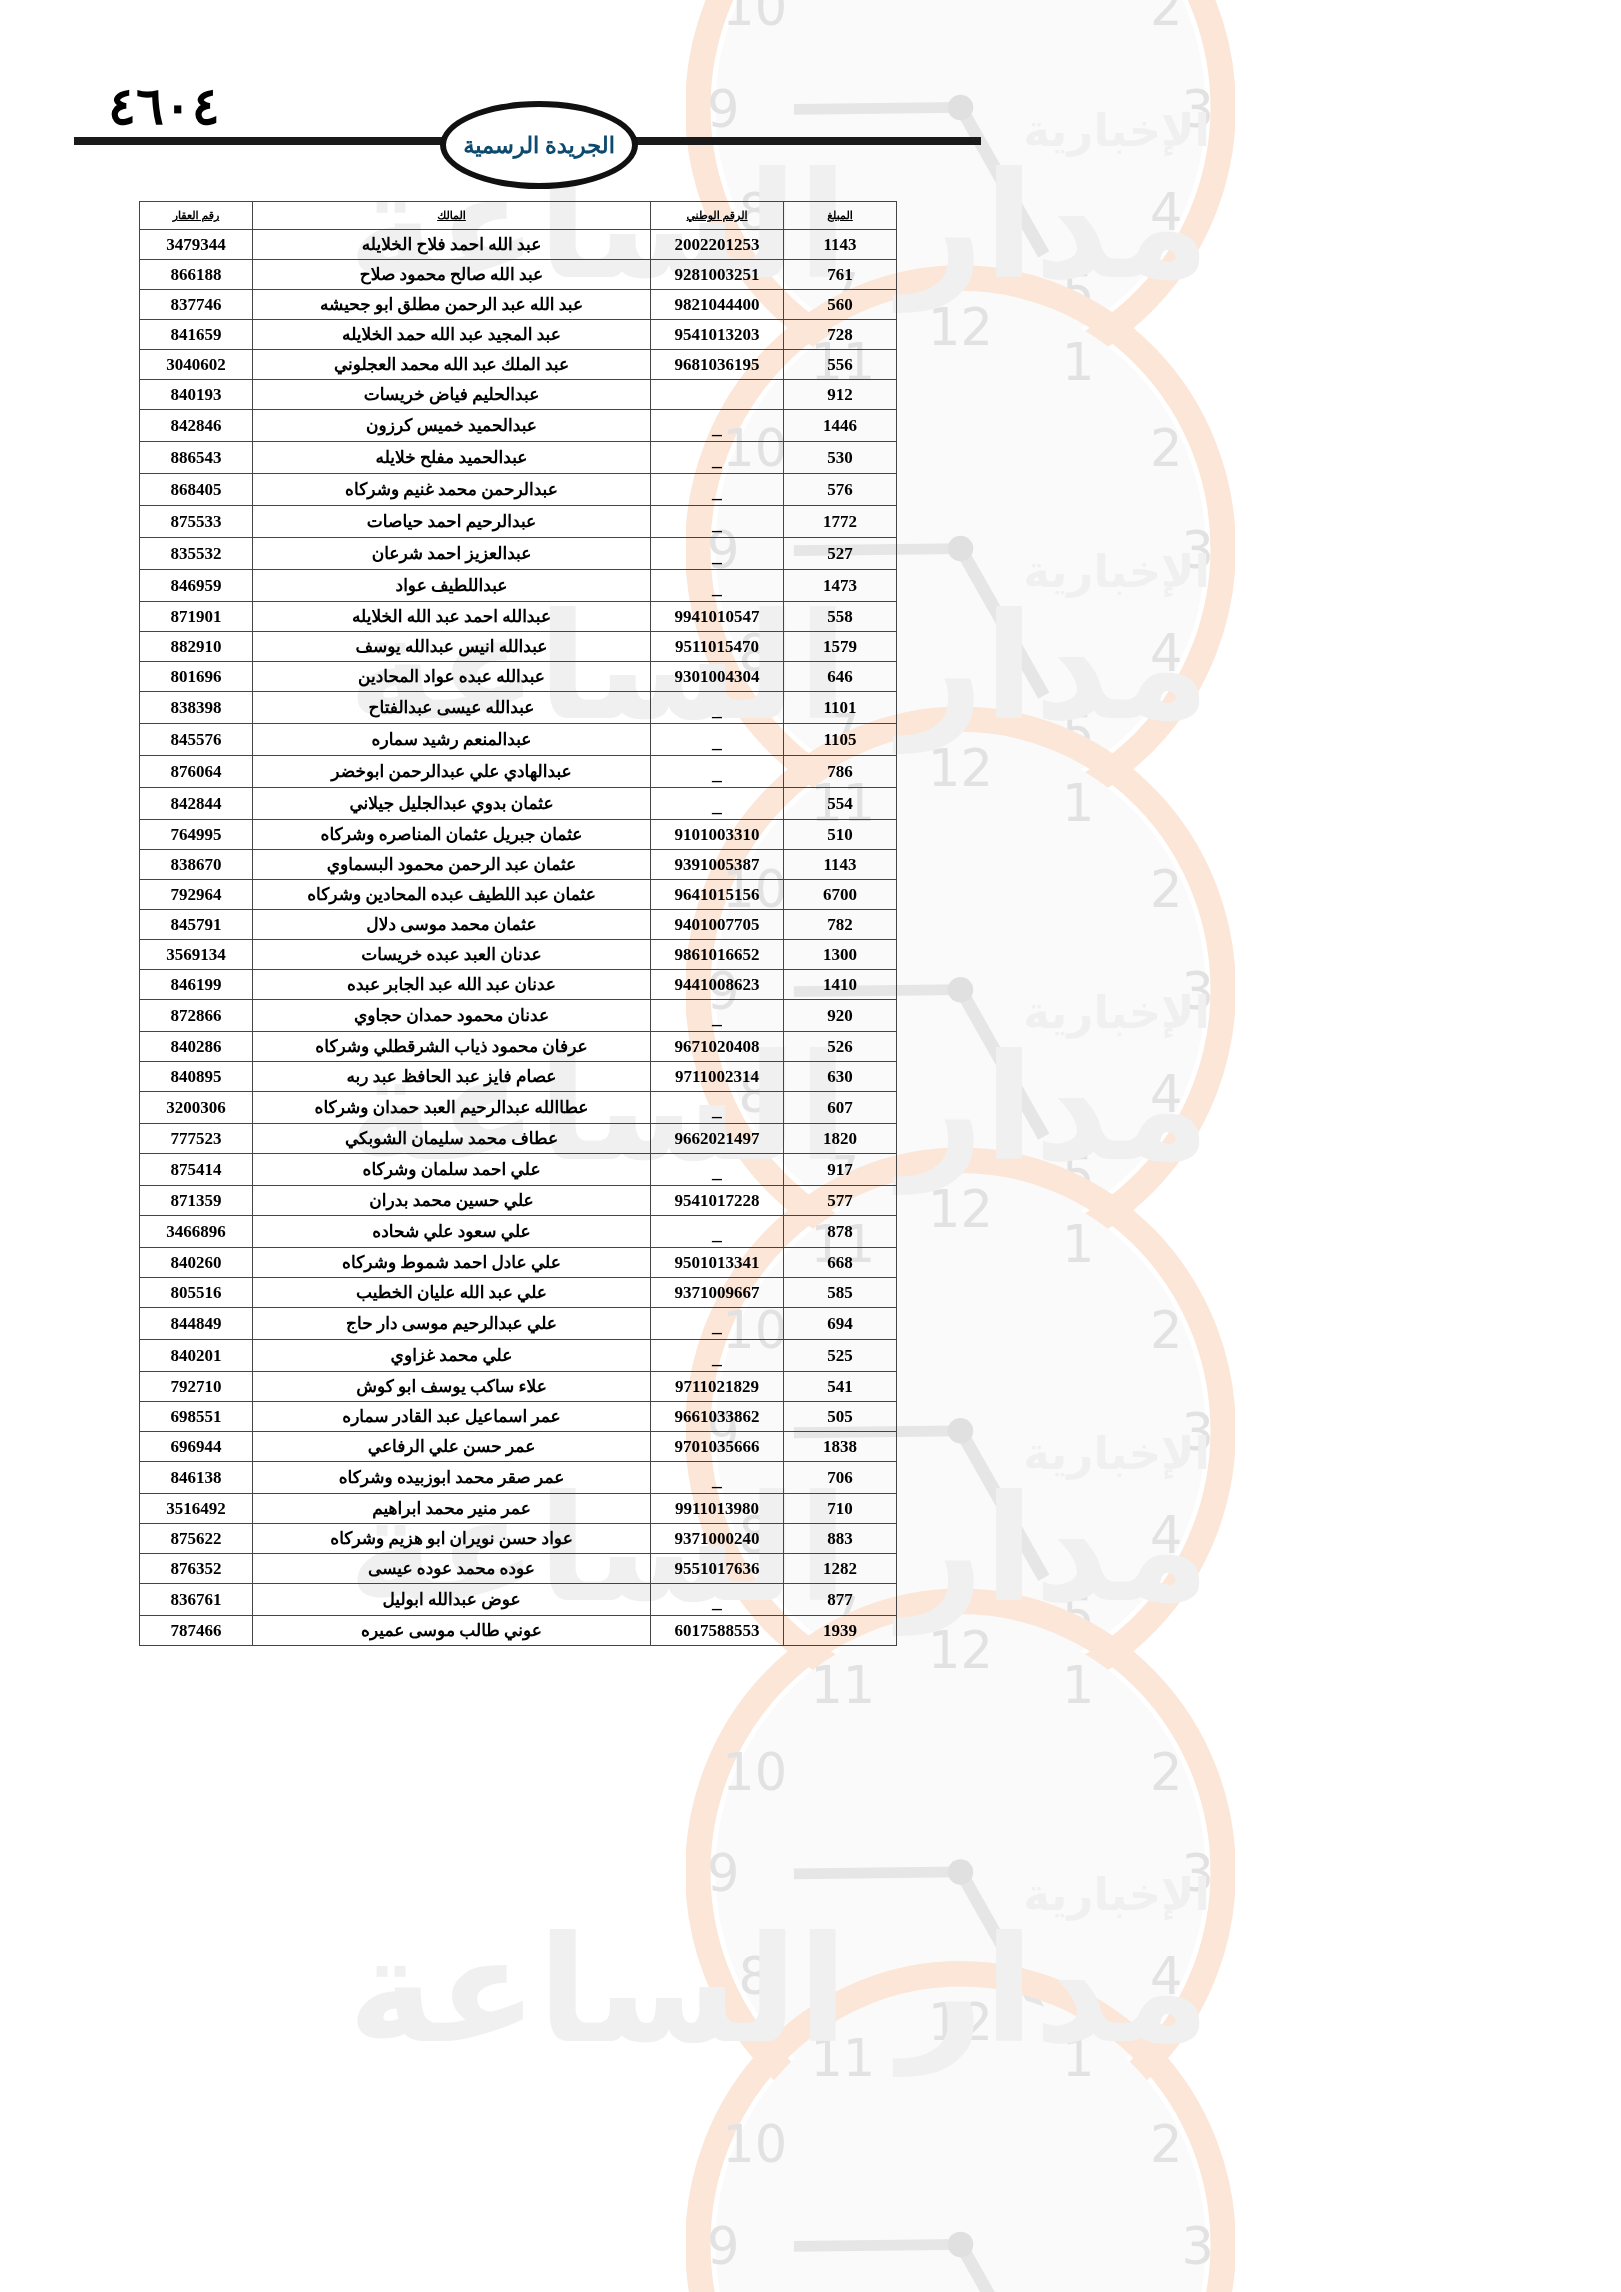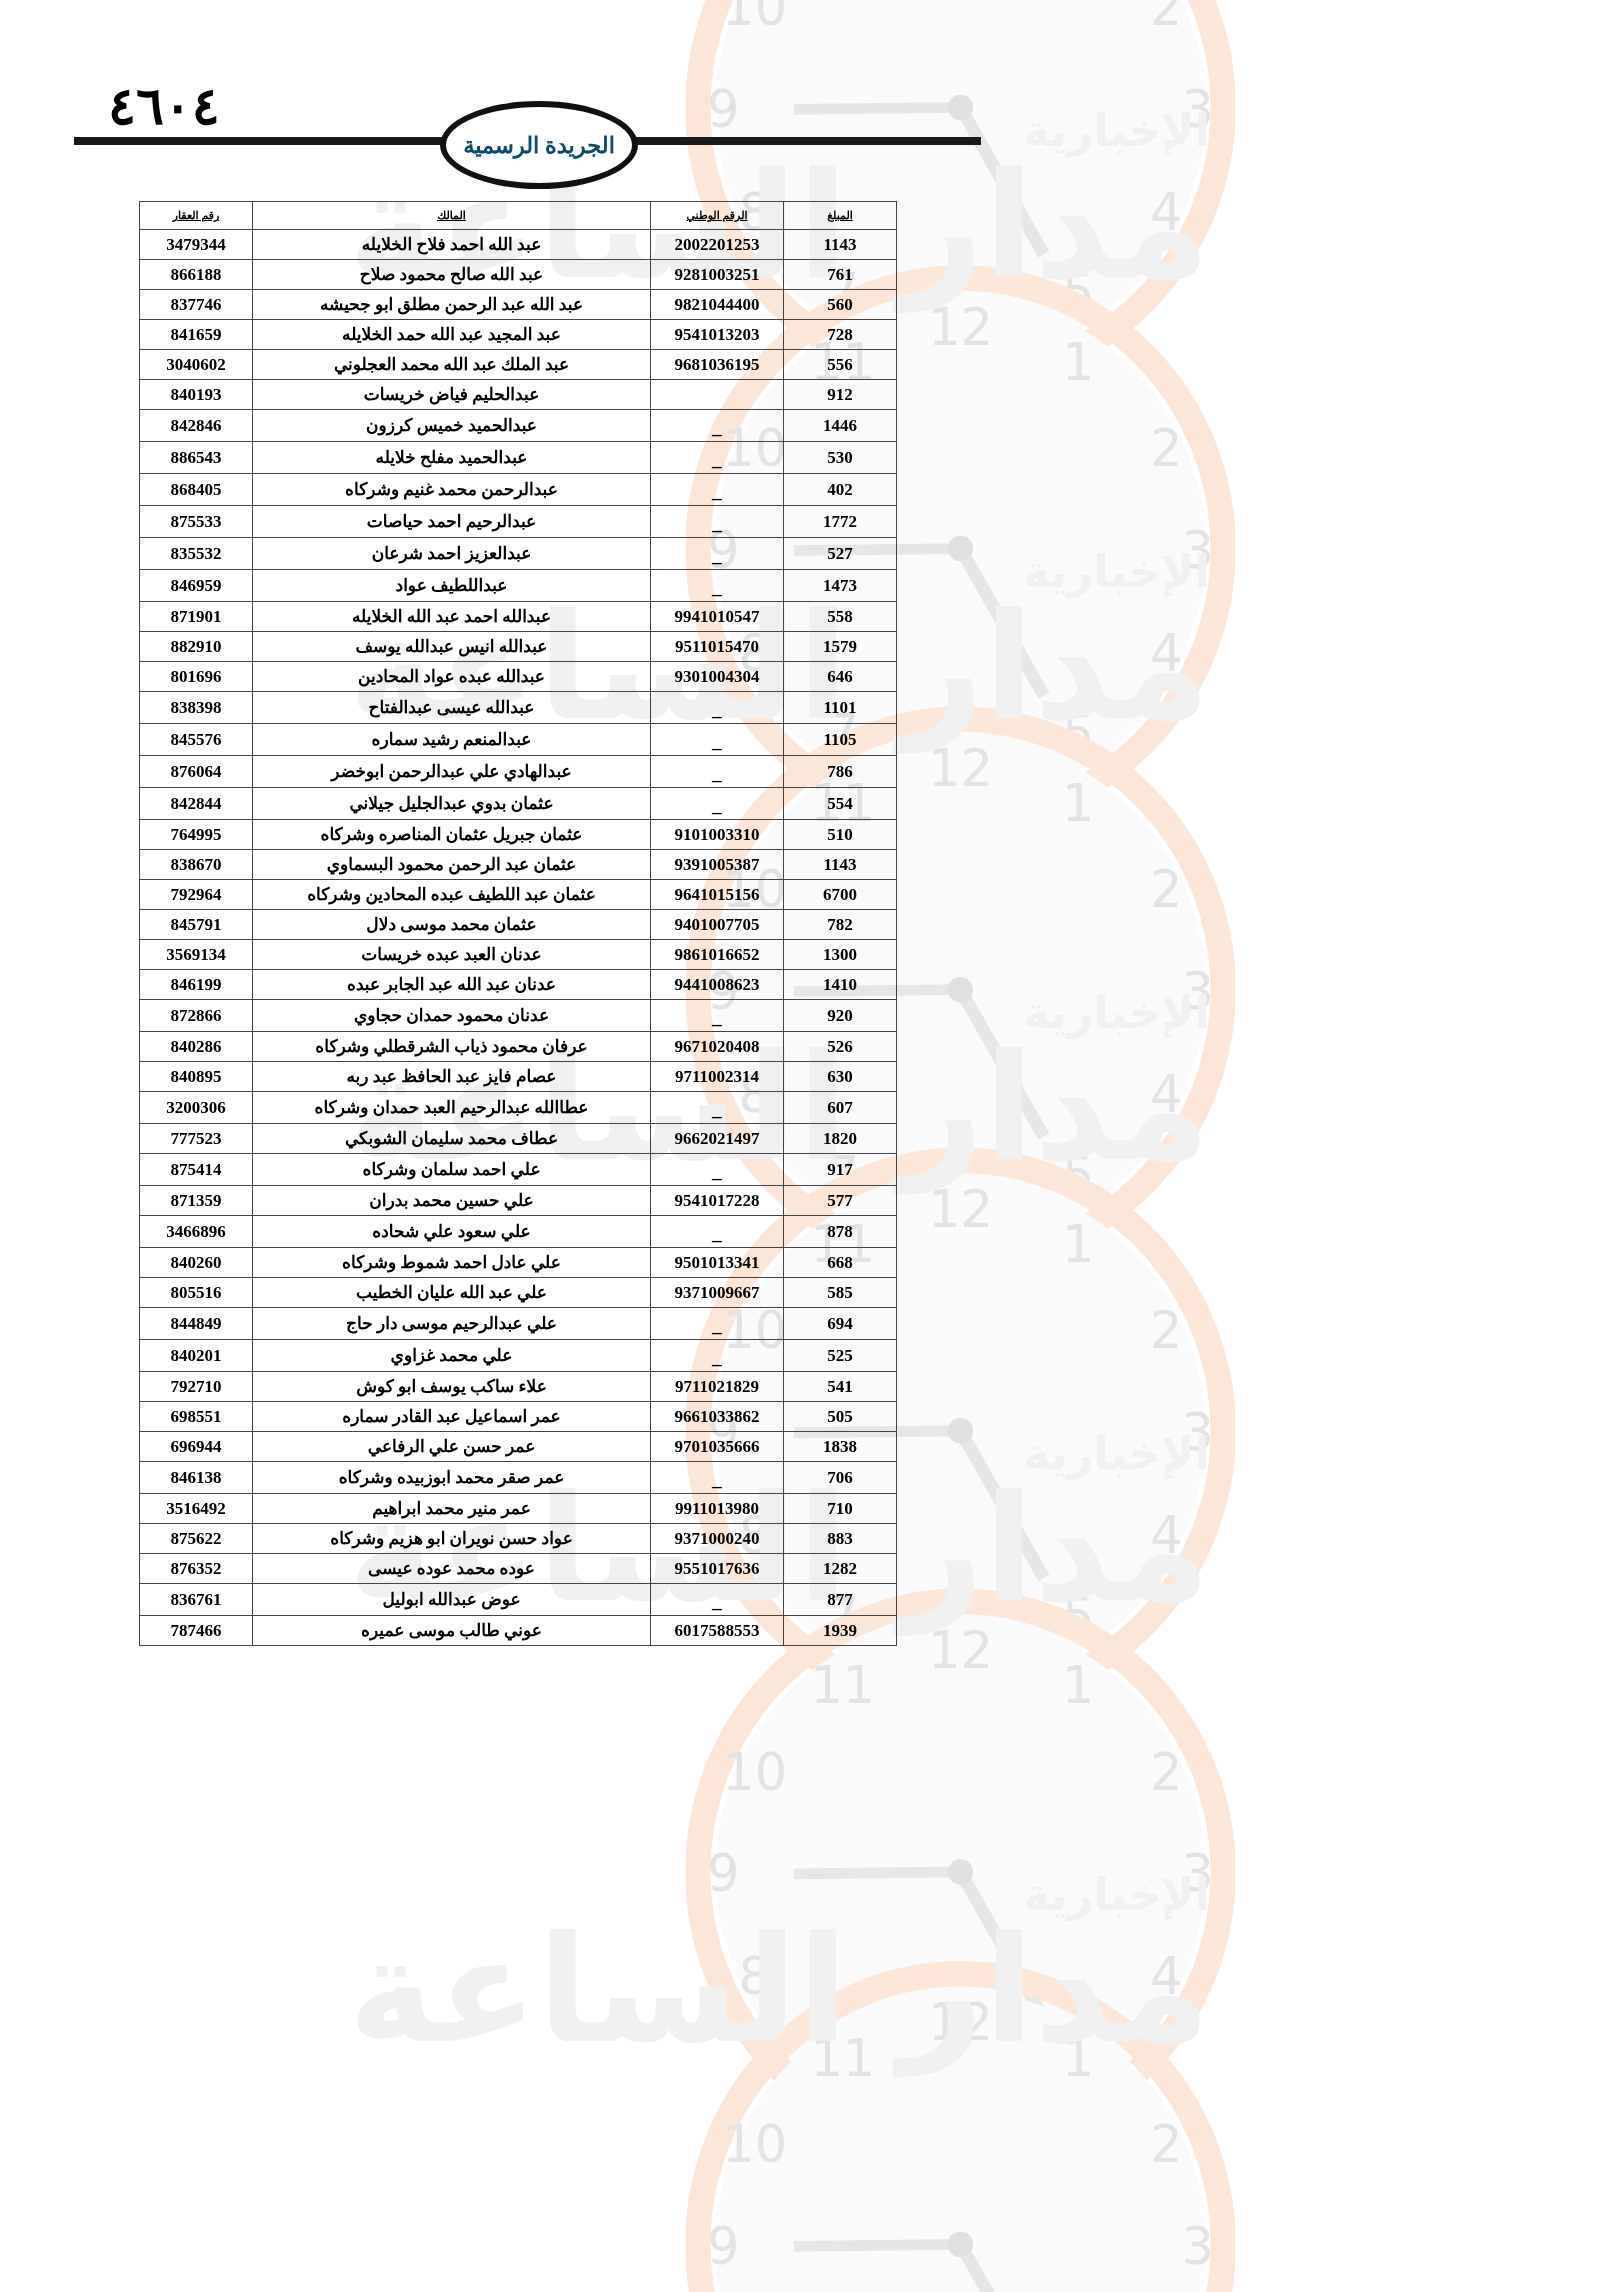--- a/index.html
+++ b/index.html
@@ -280,21 +280,21 @@
             <td class="owner">عبدالحميد خميس  كرزون</td>
             <td class="property">842846</td>
           </tr>
           <tr>
             <td class="amount">530</td>
             <td class="national empty-dash">_</td>
             <td class="owner">عبدالحميد مفلح خلايله</td>
             <td class="property">886543</td>
           </tr>
           <tr>
-            <td class="amount">402</td>
+            <td class="amount">576</td>
             <td class="national empty-dash">_</td>
             <td class="owner">عبدالرحمن محمد غنيم وشركاه</td>
             <td class="property">868405</td>
           </tr>
           <tr>
             <td class="amount">1772</td>
             <td class="national empty-dash">_</td>
             <td class="owner">عبدالرحيم احمد   حياصات</td>
             <td class="property">875533</td>
           </tr>

